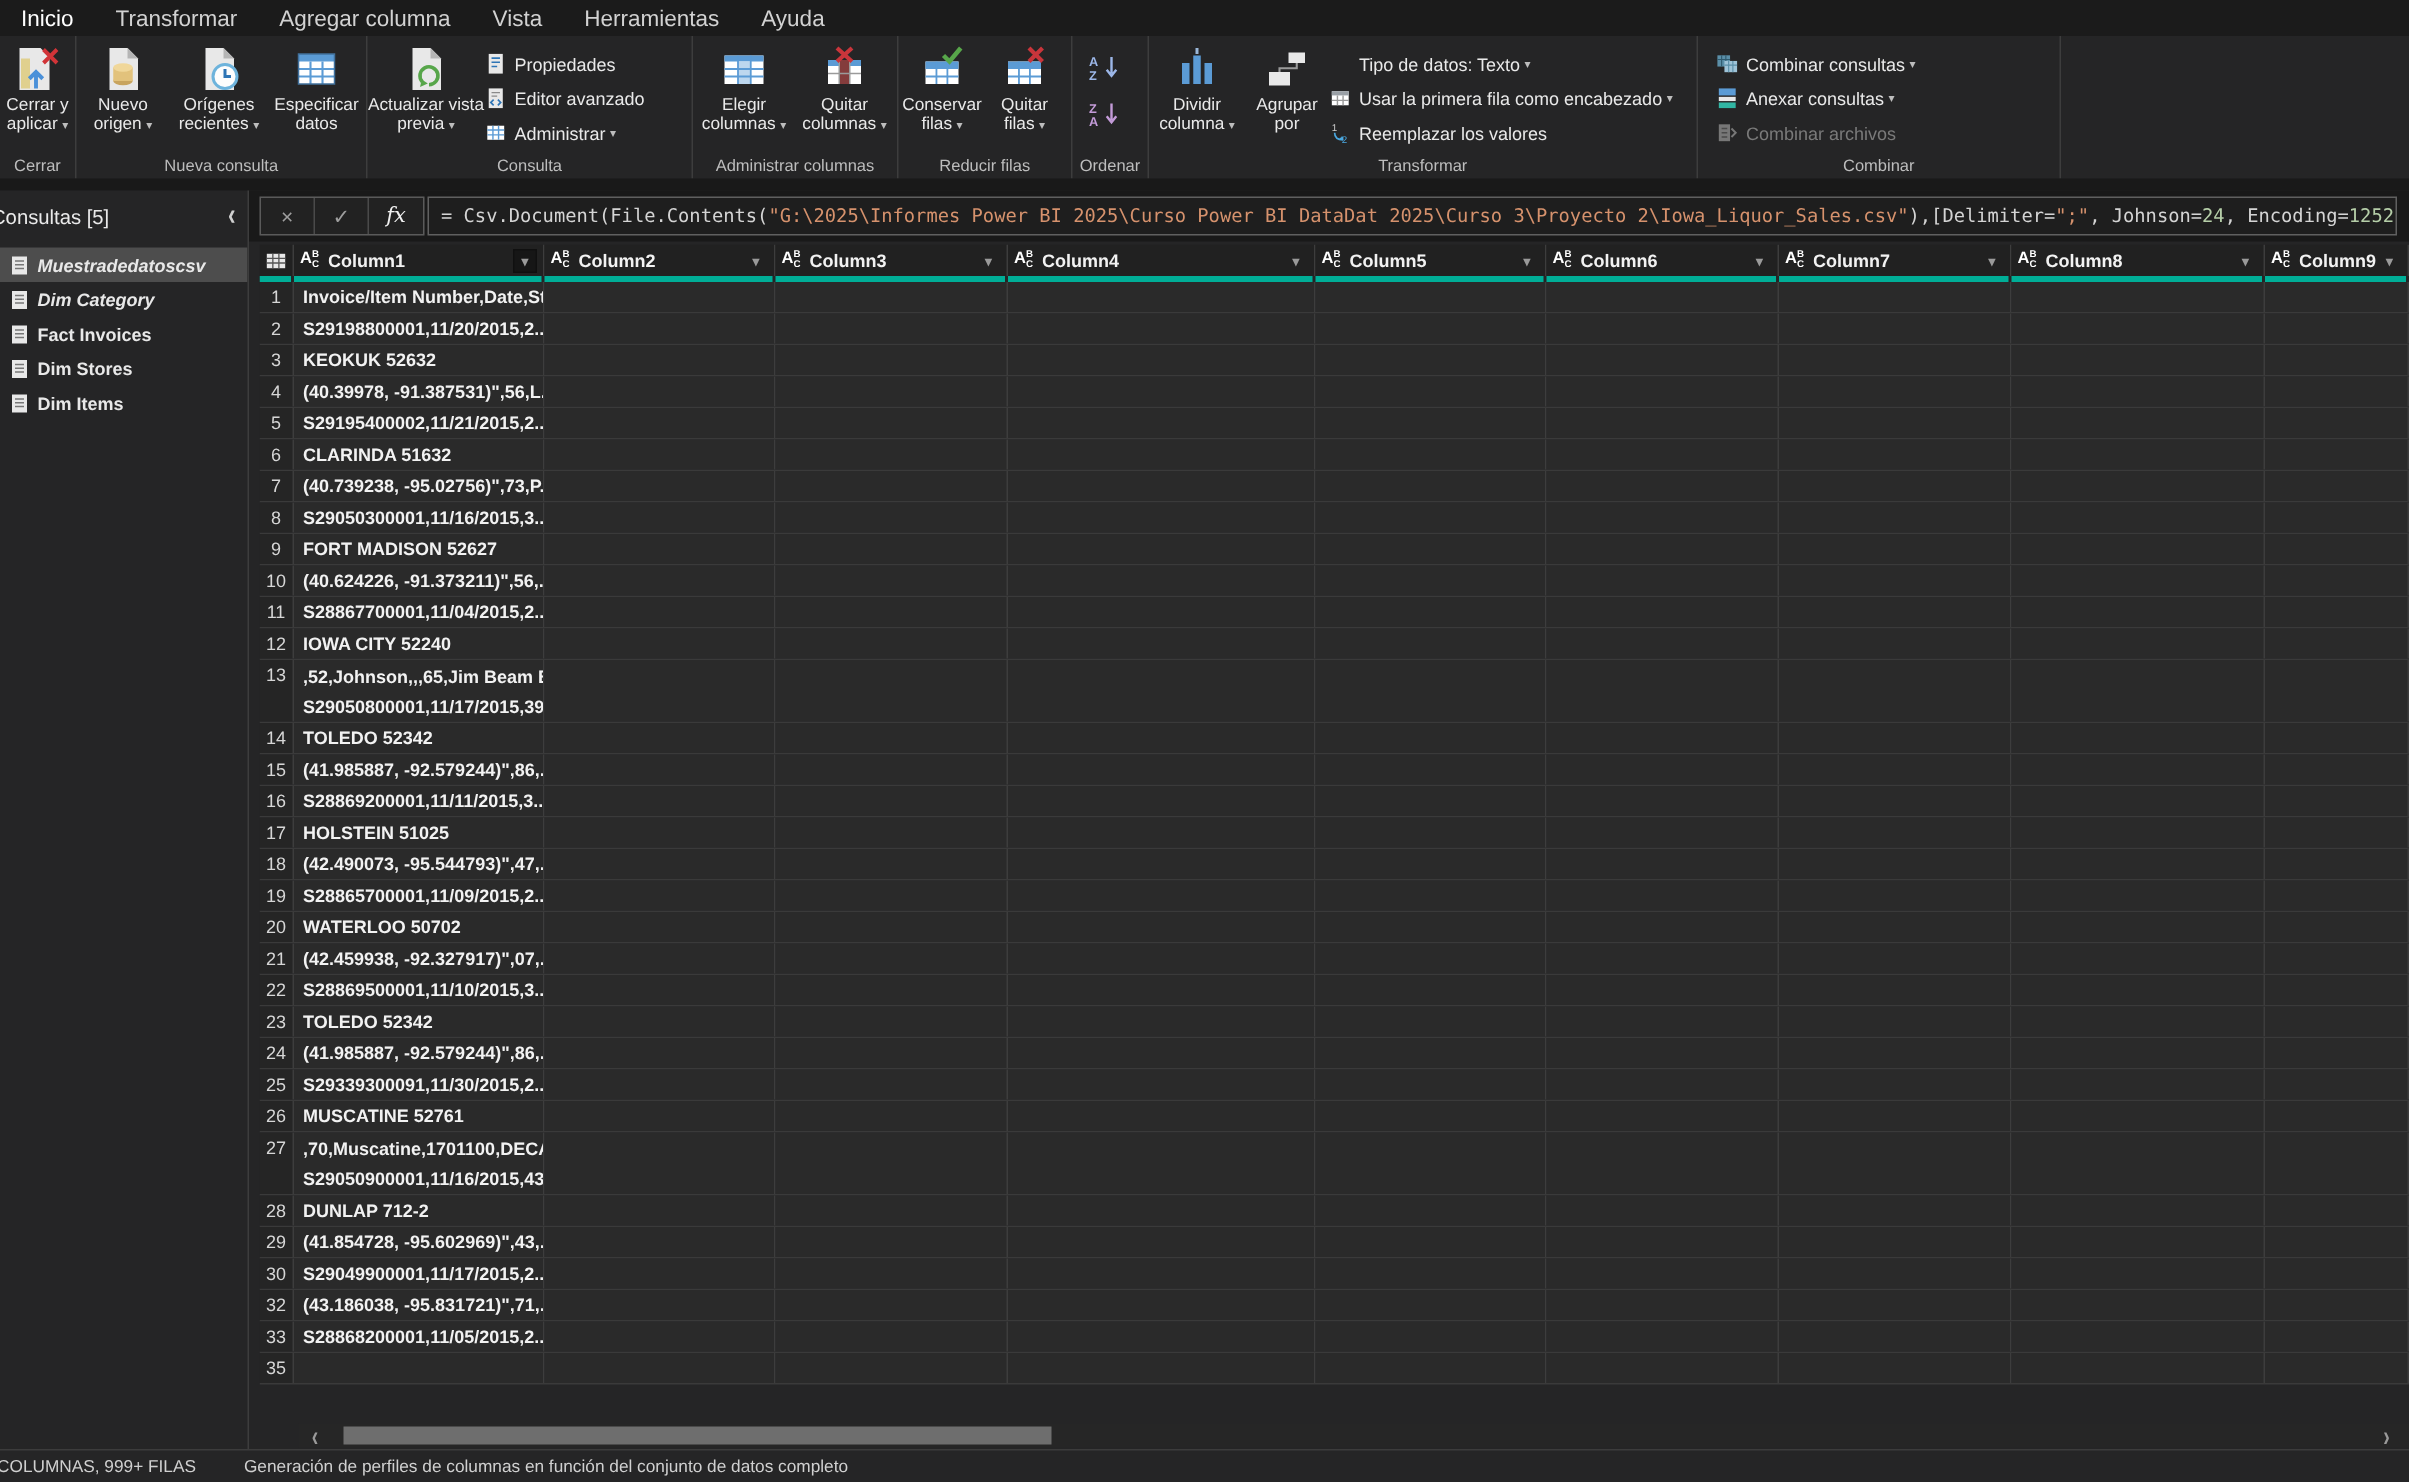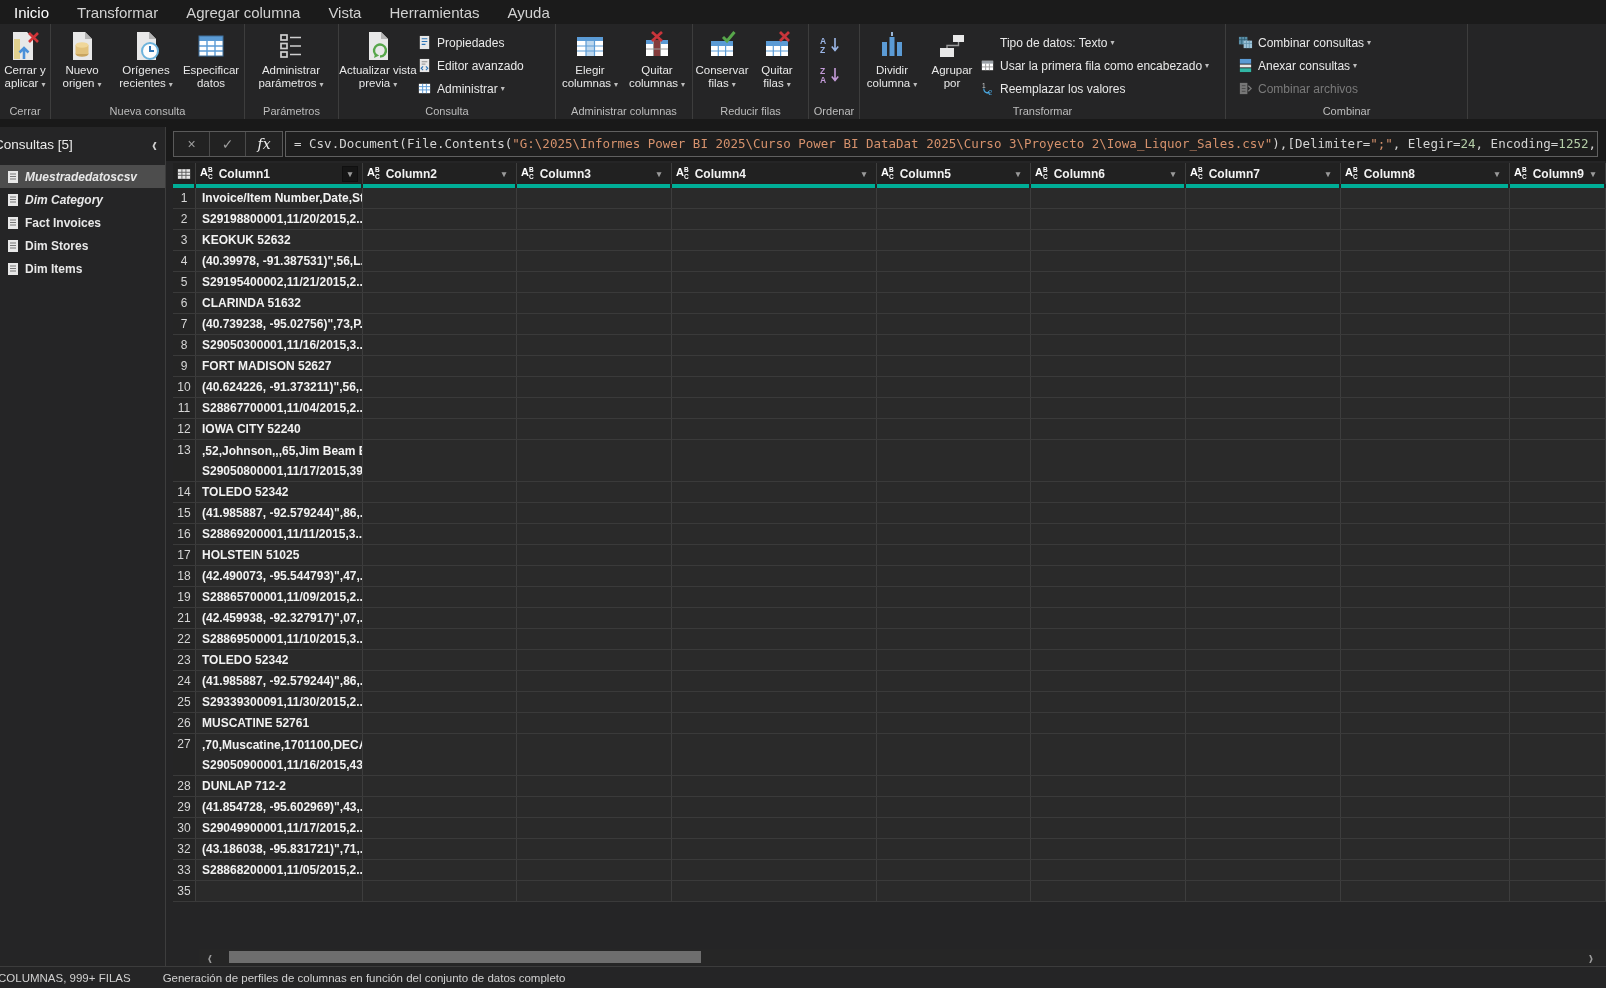--- a/index.html
+++ b/index.html
@@ -165,34 +165,20 @@
         <rect x="4" y="6" width="24" height="5" fill="#5b9bd5"></rect>
         <path d="M4 16h24M4 21h24M12 11v15M20 11v15" stroke="#5b9bd5" stroke-width="1.4" fill="none"></path>
         <rect x="4" y="6" width="24" height="20" fill="none" stroke="#41719c"></rect>
       </svg>
       <div class="blabel">Especificar datos</div>
     </div>
     <div class="rgroup-label">Nueva consulta</div>
   </div>
 
 
-  <div class="rgroup" style="width:94px">
-    <div class="bigbtn" style="width:92px">
-      <svg viewBox="0 0 32 32">
-        <g fill="none" stroke="#cfcfcf" stroke-width="1.7">
-          <rect x="6" y="5" width="6" height="5"></rect>
-            <rect x="6" y="13.5" width="6" height="5"></rect>
-            <rect x="6" y="22" width="6" height="5"></rect>
-          <path d="M15 7.5h11M15 16h11M15 24.5h11"></path>
-        </g>
-      </svg>
-      <div class="blabel"><span>Administrar parámetros</span><span class="caret">▾</span></div>
-    </div>
-    <div class="rgroup-label">Parámetros</div>
-  </div>
 
   <div class="rgroup" style="width:217px">
     <div class="bigbtn" style="width:78px">
       <svg viewBox="0 0 32 32">
         <path d="M7 2h12l7 7v21H7z" fill="#e8e8e8"></path>
           <path d="M19 2l7 7h-7z" fill="#b5b5b5"></path>
         <path d="M13.5 24.5a6 6 0 1 1 4.5 2" fill="none" stroke="#57a64a" stroke-width="2.4"></path>
         <path d="M12 28l1.2-5 4 2.6z" fill="#57a64a"></path>
       </svg>
       <div class="blabel"><span>Actualizar vista previa</span><span class="caret">▾</span></div>
@@ -370,21 +356,21 @@
   </div>
 </div>
 
 <div id="fgap"></div>
 <div id="formulabar">
   <div id="fxbox">
     <div class="fxbtn">×</div>
     <div class="fxbtn">✓</div>
     <div class="fxbtn">fx</div>
   </div>
-  <div id="formula-input"><span>= Csv.Document(File.Contents(</span><span class="tok-str">"G:\2025\Informes Power BI 2025\Curso Power BI DataDat 2025\Curso 3\Proyecto 2\Iowa_Liquor_Sales.csv"</span><span>),[Delimiter=</span><span class="tok-str">";"</span><span>, Elegir=</span><span class="tok-num">24</span><span>, Encoding=</span><span class="tok-num">1252</span><span>,</span></div>
+  <div id="formula-input"><span>= Csv.Document(File.Contents(</span><span class="tok-str">"G:\2025\Informes Power BI 2025\Curso Power BI DataDat 2025\Curso 3\Proyecto 2\Iowa_Liquor_Sales.csv"</span><span>),[Delimiter=</span><span class="tok-str">";"</span><span>, Johnson=</span><span class="tok-num">24</span><span>, Encoding=</span><span class="tok-num">1252</span><span>,</span></div>
 </div>
 
 <div id="sidebar">
   <div id="sidebar-header">
     <div id="sidebar-title">Consultas [5]</div>
     <div id="sidebar-collapse">‹</div>
   </div>
   <div id="query-list">
       <div class="qitem sel ital">
         <svg viewBox="0 0 12 14">
@@ -758,20 +744,32 @@
         <div class="cell" style="width: 154px;"></div>
         <div class="cell" style="width: 155px;"></div>
         <div class="cell" style="width: 205px;"></div>
         <div class="cell" style="width: 154px;"></div>
         <div class="cell" style="width: 155px;"></div>
         <div class="cell" style="width: 155px;"></div>
         <div class="cell" style="width: 169px;"></div>
         <div class="cell" style="width: 96px;"></div>
       </div>
       <div class="grow">
+        <div class="gut" style="width: 23px;">20</div>
+        <div class="cell" style="width: 167px;">WATERLOO 50702</div>
+        <div class="cell" style="width: 154px;"></div>
+        <div class="cell" style="width: 155px;"></div>
+        <div class="cell" style="width: 205px;"></div>
+        <div class="cell" style="width: 154px;"></div>
+        <div class="cell" style="width: 155px;"></div>
+        <div class="cell" style="width: 155px;"></div>
+        <div class="cell" style="width: 169px;"></div>
+        <div class="cell" style="width: 96px;"></div>
+      </div>
+      <div class="grow">
         <div class="gut" style="width: 23px;">21</div>
         <div class="cell" style="width: 167px;">(42.459938, -92.327917)",07,...</div>
         <div class="cell" style="width: 154px;"></div>
         <div class="cell" style="width: 155px;"></div>
         <div class="cell" style="width: 205px;"></div>
         <div class="cell" style="width: 154px;"></div>
         <div class="cell" style="width: 155px;"></div>
         <div class="cell" style="width: 155px;"></div>
         <div class="cell" style="width: 169px;"></div>
         <div class="cell" style="width: 96px;"></div>

